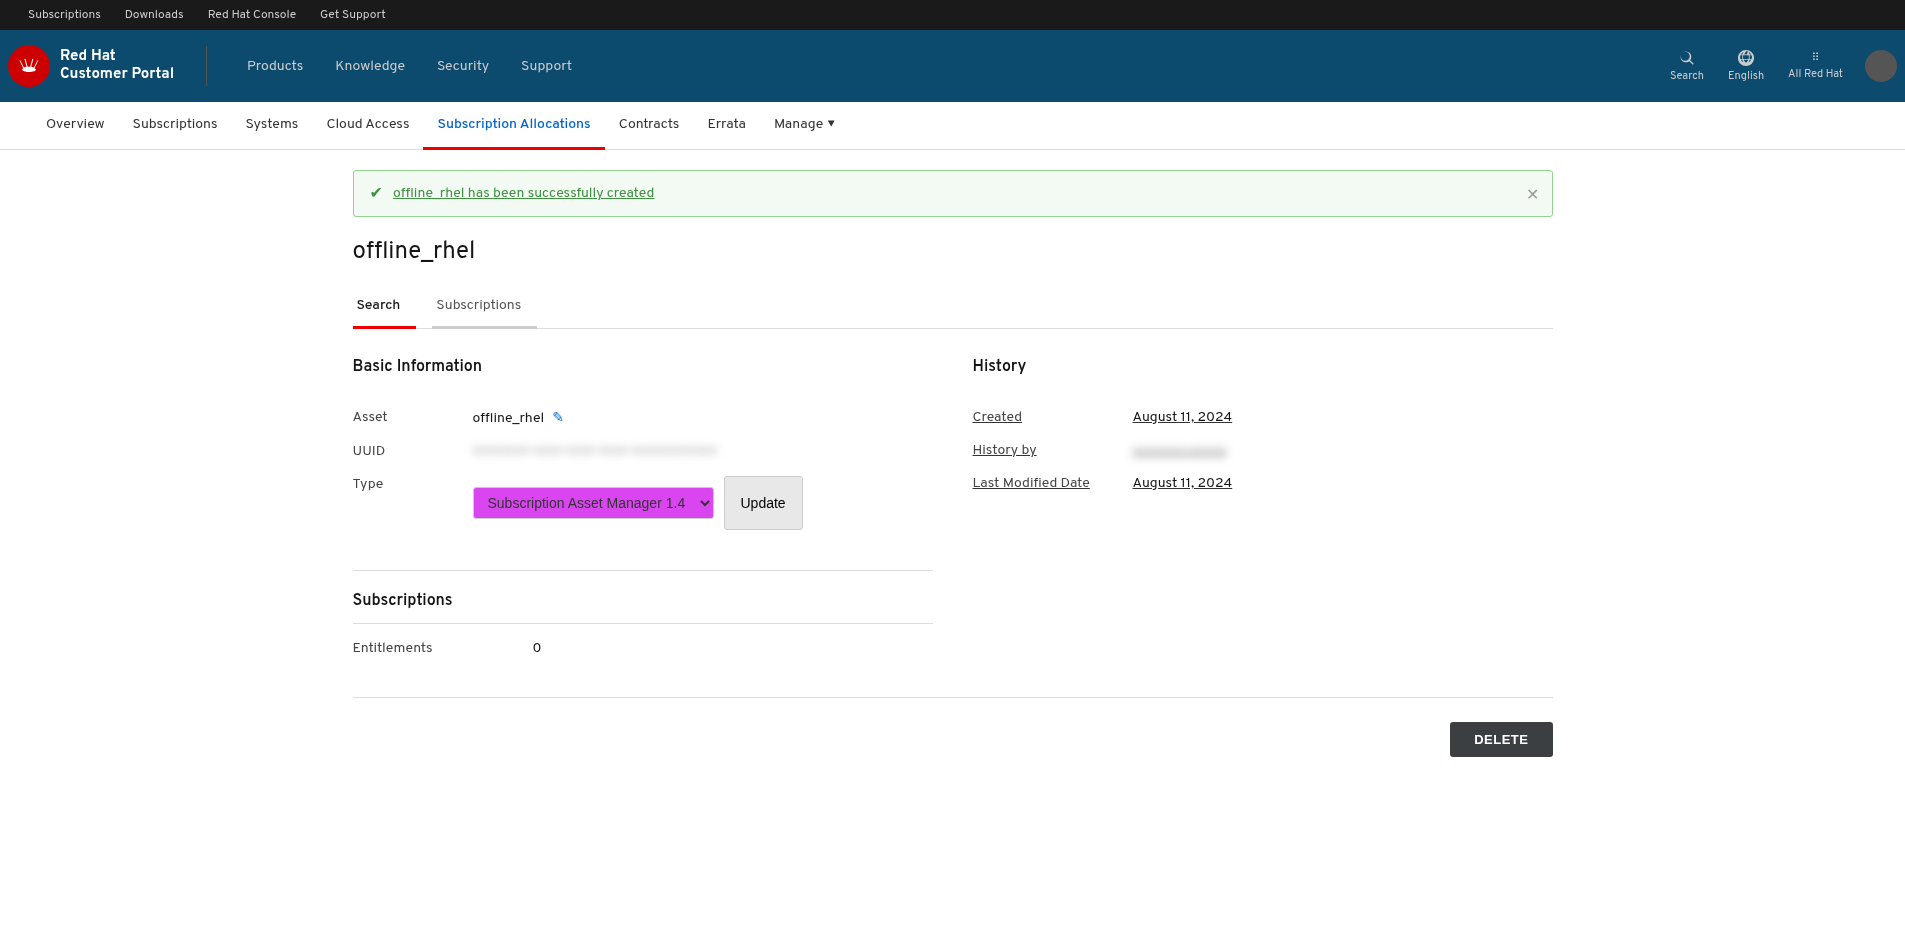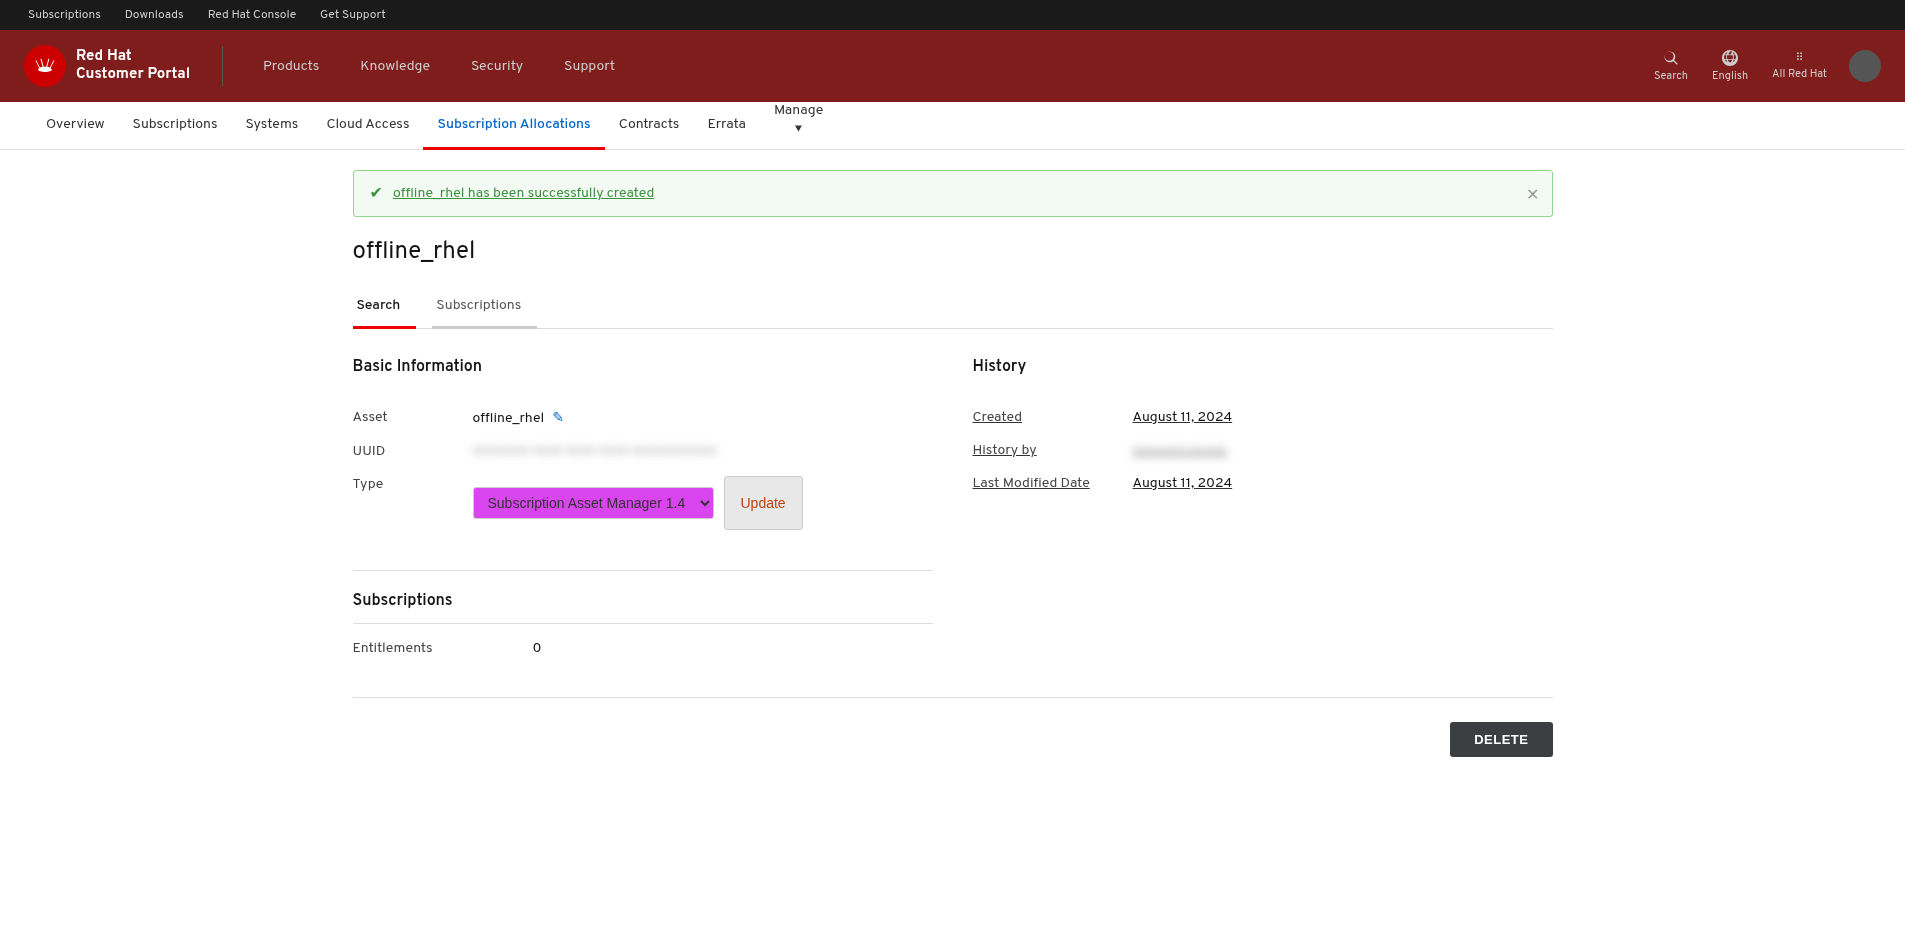--- a/index.html
+++ b/index.html
@@ -21,24 +21,24 @@
       text-decoration: none;
       padding: 0 12px;
       height: 100%;
       display: flex;
       align-items: center;
       font-size: 12px;
     }
 
     
     .main-nav {
-      background: #7f1d1d;
-      display: flex;
-      align-items: center;
-      padding: 0 24px;
+      background: #0c4a6e;
+      display: flex;
+      align-items: center;
+      padding: 0 8px;
       height: 72px;
     }
     .logo-area {
       display: flex;
       align-items: center;
       gap: 10px;
       margin-right: 32px;
     }
     .rh-hat {
       width: 42px;
@@ -51,21 +51,21 @@
     }
     .logo-text span { display: block; font-weight: bold; }
     .logo-divider {
       width: 1px;
       height: 40px;
       background: #555;
       margin-right: 24px;
     }
     .main-nav-links {
       display: flex;
-      gap: 9px;
+      gap: 0;
       flex: 1;
     }
     .main-nav-links a {
       color: #ccc;
       text-decoration: none;
       font-size: 14px;
       padding: 0 16px;
       height: 72px;
       display: flex;
       align-items: center;
@@ -122,21 +122,20 @@
     }
     .sub-nav a.active {
       color: #06c;
       border-bottom: 3px solid #e00;
       font-weight: 500;
     }
     .sub-nav .manage-link {
       display: flex;
       align-items: center;
       gap: 4px;
-      flex-direction: column;
     }
 
     
     .content-area {
       padding: 20px 40px 40px 40px;
       max-width: 1280px;
       margin: 0 auto;
     }
 
     
@@ -282,21 +281,21 @@
       color: #333;
       background: #d946ef;
       cursor: pointer;
     }
     .update-btn {
       padding: 18px 16px;
       background: #e8e8e8;
       border: 1px solid #ccc;
       border-radius: 3px;
       font-size: 14px;
-      color: #c2410c;
+      color: #000000;
       cursor: pointer;
     }
 
     
     .history-table {
       width: 100%;
       text-decoration: underline;
     }
     .history-row {
       display: flex;

